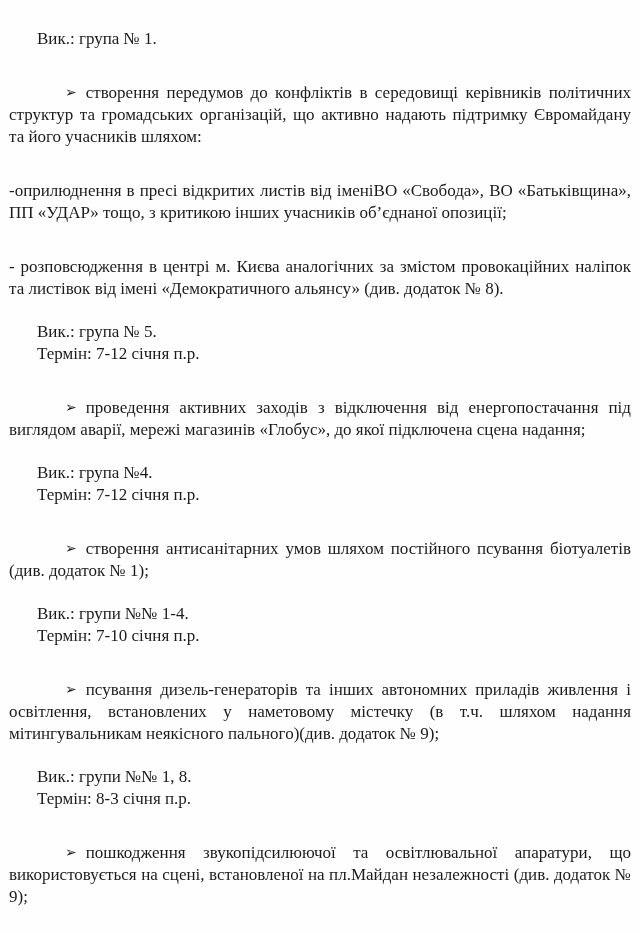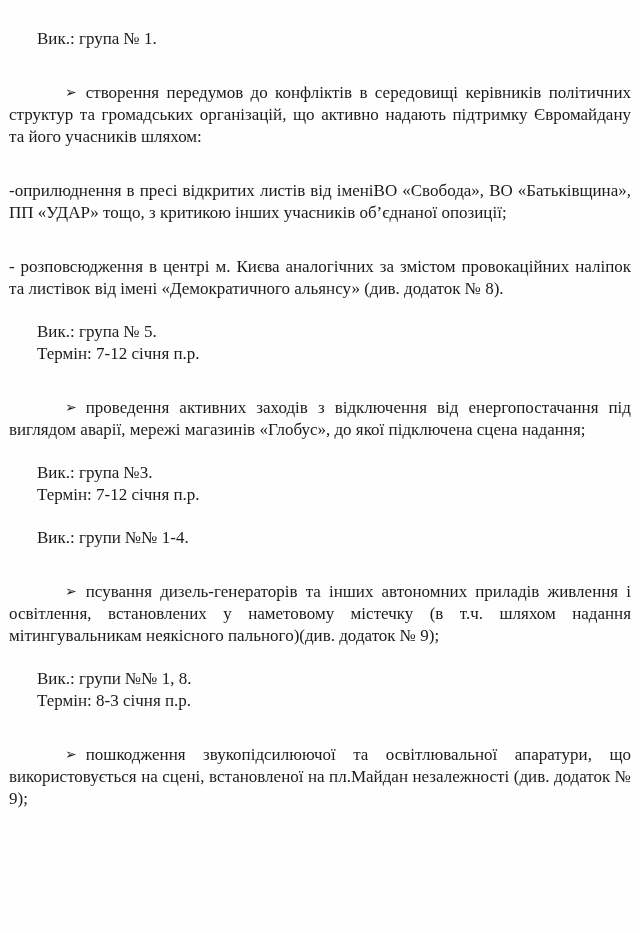--- a/index.html
+++ b/index.html
@@ -68,27 +68,29 @@
   <p class="block para dash"><span>- розповсюдження в центрі м. Києва аналогічних за змістом провокаційних наліпок та листівок від імені «Демократичного альянсу» (див. додаток № 8).</span></p>
 
   <div class="block meta-block">
     <p>Вик.: група № 5.</p>
     <p>Термін: 7-12 січня п.р.</p>
   </div>
 
   <p class="block para bullet"><span class="marker">➢</span><span>проведення активних заходів з відключення від енергопостачання під виглядом аварії, мережі магазинів «Глобус», до якої підключена сцена надання;</span></p>
 
   <div class="block meta-block">
-    <p>Вик.: група №3.</p>
+    <p>Вик.: група №4.</p>
     <p>Термін: 7-12 січня п.р.</p>
   </div>
 
+  <p class="block para bullet"><span class="marker">➢</span><span>створення антисанітарних умов шляхом постійного псування біотуалетів (див. додаток № 1);</span></p>
 
   <div class="block meta-block">
     <p>Вик.: групи №№ 1-4.</p>
+    <p>Термін: 7-10 січня п.р.</p>
   </div>
 
   <p class="block para bullet"><span class="marker">➢</span><span>псування дизель-генераторів та інших автономних приладів живлення і освітлення, встановлених у наметовому містечку (в т.ч. шляхом надання мітингувальникам неякісного пального)(див. додаток № 9);</span></p>
 
   <div class="block meta-block">
     <p>Вик.: групи №№ 1, 8.</p>
     <p>Термін: 8-3 січня п.р.</p>
   </div>
 
   <p class="block para bullet"><span class="marker">➢</span><span>пошкодження звукопідсилюючої та освітлювальної апаратури, що використовується на сцені, встановленої на пл.Майдан незалежності (див. додаток № 9);</span></p>

